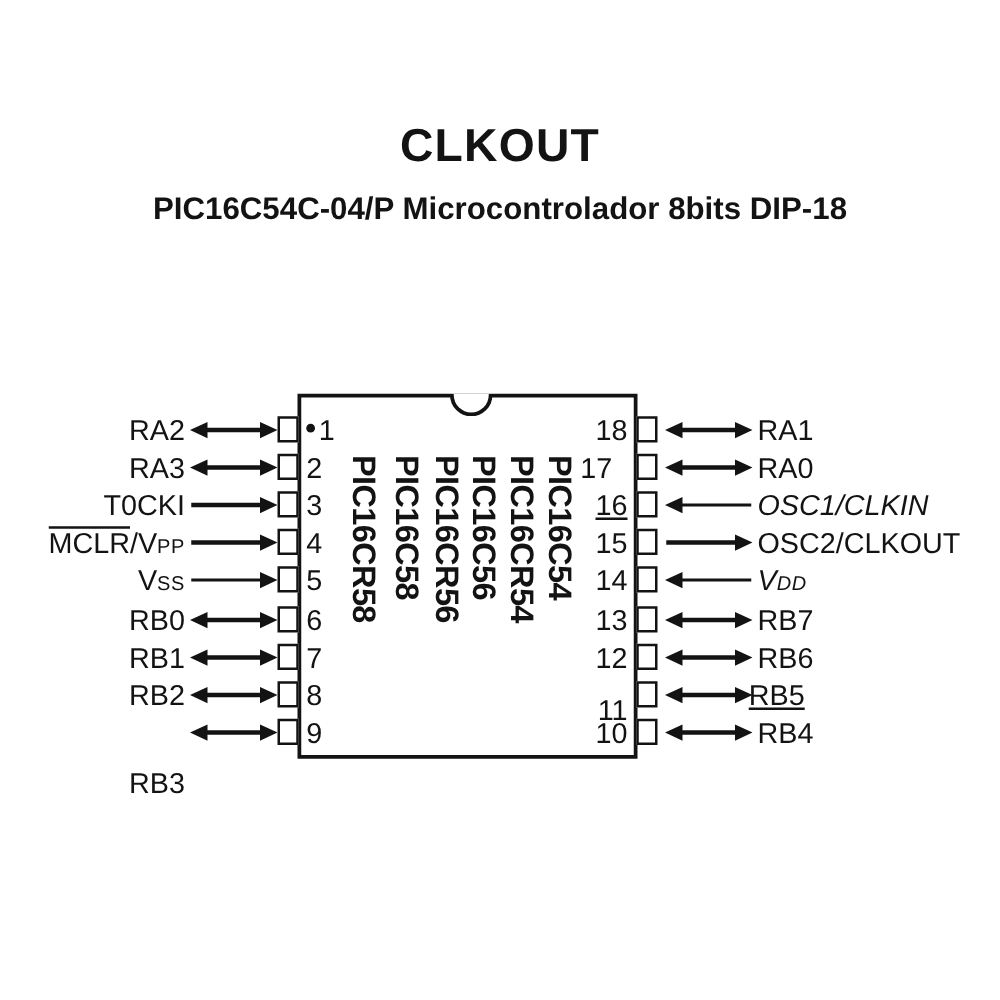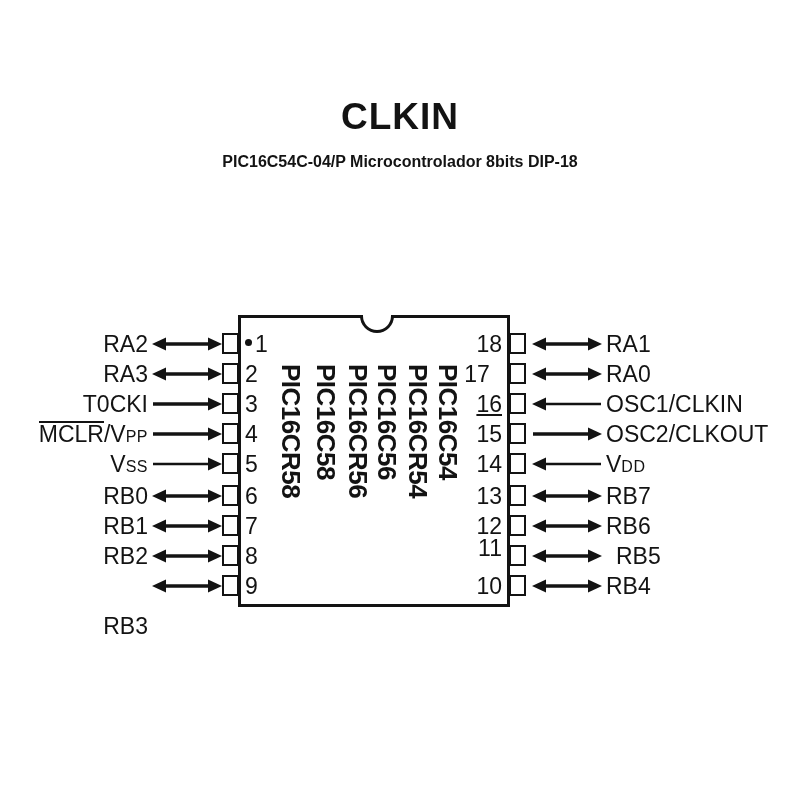--- a/index.html
+++ b/index.html
@@ -15,21 +15,21 @@
   }
   .title {
     position: absolute; top: 96px; left: 0; width: 800px;
     text-align: center;
     font-size: 37px; font-weight: 700; letter-spacing: 1px;
     color: var(--ink);
   }
   .subtitle {
     position: absolute; top: 153px; left: 0; width: 800px;
     text-align: center;
-    font-size: 16px; font-weight: 700; letter-spacing: 0px;
+    font-size: 25px; font-weight: 700; letter-spacing: 0px;
     color: var(--ink);
   }
   .chip {
     position: absolute;
     left: 238px; top: 315px; width: 272px; height: 292px;
     border: 3px solid var(--ink);
     background: var(--bg);
   }
   .notch {
     position: absolute;
@@ -75,21 +75,21 @@
     width: 17px; height: 21px;
     border: 2.5px solid var(--ink);
     background: var(--bg);
   }
   .pin-arrow { position: absolute; width: 70px; height: 20px; }
 </style>
 </head>
 <body>
 
 <div class="canvas">
-  <div class="title">CLKIN</div>
+  <div class="title">CLKOUT</div>
   <div class="subtitle">PIC16C54C-04/P Microcontrolador 8bits DIP-18</div>
 
   <div class="chip"></div>
   <div class="notch"></div>
 
   <div id="variants">
       <div class="variant" style="left: 275px; top: 364px;">PIC16CR58</div>
       <div class="variant" style="left: 310px; top: 364px;">PIC16C58</div>
       <div class="variant" style="left: 342px; top: 364px;">PIC16CR56</div>
       <div class="variant" style="left: 371px; top: 364px;">PIC16C56</div>
@@ -181,59 +181,59 @@
           <polygon points="0,10 14,3.5 14,16.5" fill="#131313"></polygon>
           <polygon points="70,10 56,3.5 56,16.5" fill="#131313"></polygon>
         </svg></div>
       <div class="pin-label" style="left: 606px; top: 359px;"><span>RA0</span></div>
       <div class="pin-number right" style="left: 452px; top: 390px; width: 50px; text-decoration: underline;">16</div>
       <div class="pin-pad" style="left: 509px; top: 393px;"></div>
       <div class="pin-arrow" style="left: 532px; top: 394px;"><svg width="70" height="20" viewBox="0 0 70 20">
           <line x1="11" y1="10" x2="69" y2="10" stroke="#131313" stroke-width="2.4"></line>
           <polygon points="0,10 14,3.5 14,16.5" fill="#131313"></polygon>
         </svg></div>
-      <div class="pin-label" style="left: 606px; top: 389px;"><span>OSC1/CLKIN</span></div>
+      <div class="pin-label" style="left: 606px; top: 389px; font-style: italic;"><span>OSC1/CLKIN</span></div>
       <div class="pin-number right" style="left: 452px; top: 420px; width: 50px;">15</div>
       <div class="pin-pad" style="left: 509px; top: 423px;"></div>
       <div class="pin-arrow" style="left: 532px; top: 424px;"><svg width="70" height="20" viewBox="0 0 70 20">
           <line x1="1" y1="10" x2="59" y2="10" stroke="#131313" stroke-width="3.6"></line>
           <polygon points="70,10 56,3.5 56,16.5" fill="#131313"></polygon>
         </svg></div>
       <div class="pin-label" style="left: 606px; top: 419px;"><span>OSC2/CLKOUT</span></div>
       <div class="pin-number right" style="left: 452px; top: 450px; width: 50px;">14</div>
       <div class="pin-pad" style="left: 509px; top: 453px;"></div>
       <div class="pin-arrow" style="left: 532px; top: 454px;"><svg width="70" height="20" viewBox="0 0 70 20">
           <line x1="11" y1="10" x2="69" y2="10" stroke="#131313" stroke-width="2.4"></line>
           <polygon points="0,10 14,3.5 14,16.5" fill="#131313"></polygon>
         </svg></div>
-      <div class="pin-label" style="left: 606px; top: 449px;"><span>V</span><span class="sub">DD</span></div>
+      <div class="pin-label" style="left: 606px; top: 449px; font-style: italic;"><span>V</span><span class="sub">DD</span></div>
       <div class="pin-number right" style="left: 452px; top: 482px; width: 50px;">13</div>
       <div class="pin-pad" style="left: 509px; top: 485px;"></div>
       <div class="pin-arrow" style="left: 532px; top: 486px;"><svg width="70" height="20" viewBox="0 0 70 20">
           <line x1="11" y1="10" x2="59" y2="10" stroke="#131313" stroke-width="3.6"></line>
           <polygon points="0,10 14,3.5 14,16.5" fill="#131313"></polygon>
           <polygon points="70,10 56,3.5 56,16.5" fill="#131313"></polygon>
         </svg></div>
       <div class="pin-label" style="left: 606px; top: 481px;"><span>RB7</span></div>
       <div class="pin-number right" style="left: 452px; top: 512px; width: 50px;">12</div>
       <div class="pin-pad" style="left: 509px; top: 515px;"></div>
       <div class="pin-arrow" style="left: 532px; top: 516px;"><svg width="70" height="20" viewBox="0 0 70 20">
           <line x1="11" y1="10" x2="59" y2="10" stroke="#131313" stroke-width="3.6"></line>
           <polygon points="0,10 14,3.5 14,16.5" fill="#131313"></polygon>
           <polygon points="70,10 56,3.5 56,16.5" fill="#131313"></polygon>
         </svg></div>
       <div class="pin-label" style="left: 606px; top: 511px;"><span>RB6</span></div>
-      <div class="pin-number right" style="left: 452px; top: 534px; width: 50px;">11</div>
+      <div class="pin-number right" style="left: 452px; top: 554px; width: 50px;">11</div>
       <div class="pin-pad" style="left: 509px; top: 545px;"></div>
       <div class="pin-arrow" style="left: 532px; top: 546px;"><svg width="70" height="20" viewBox="0 0 70 20">
           <line x1="11" y1="10" x2="59" y2="10" stroke="#131313" stroke-width="3.6"></line>
           <polygon points="0,10 14,3.5 14,16.5" fill="#131313"></polygon>
           <polygon points="70,10 56,3.5 56,16.5" fill="#131313"></polygon>
         </svg></div>
-      <div class="pin-label" style="left: 616px; top: 541px;"><span>RB5</span></div>
+      <div class="pin-label" style="left: 599px; top: 541px; text-decoration: underline;"><span>RB5</span></div>
       <div class="pin-number right" style="left: 452px; top: 572px; width: 50px;">10</div>
       <div class="pin-pad" style="left: 509px; top: 575px;"></div>
       <div class="pin-arrow" style="left: 532px; top: 576px;"><svg width="70" height="20" viewBox="0 0 70 20">
           <line x1="11" y1="10" x2="59" y2="10" stroke="#131313" stroke-width="3.6"></line>
           <polygon points="0,10 14,3.5 14,16.5" fill="#131313"></polygon>
           <polygon points="70,10 56,3.5 56,16.5" fill="#131313"></polygon>
         </svg></div>
       <div class="pin-label" style="left: 606px; top: 571px;"><span>RB4</span></div>
     </div>
 </div>

